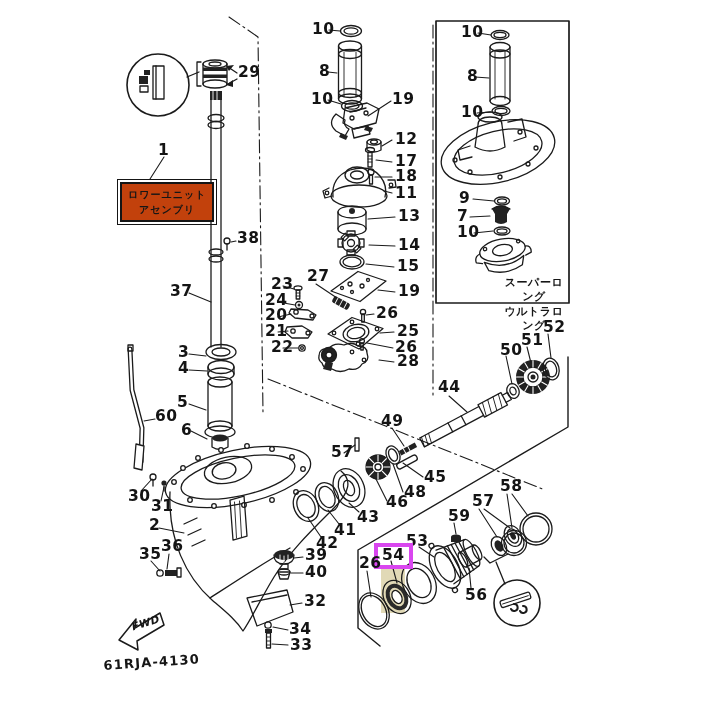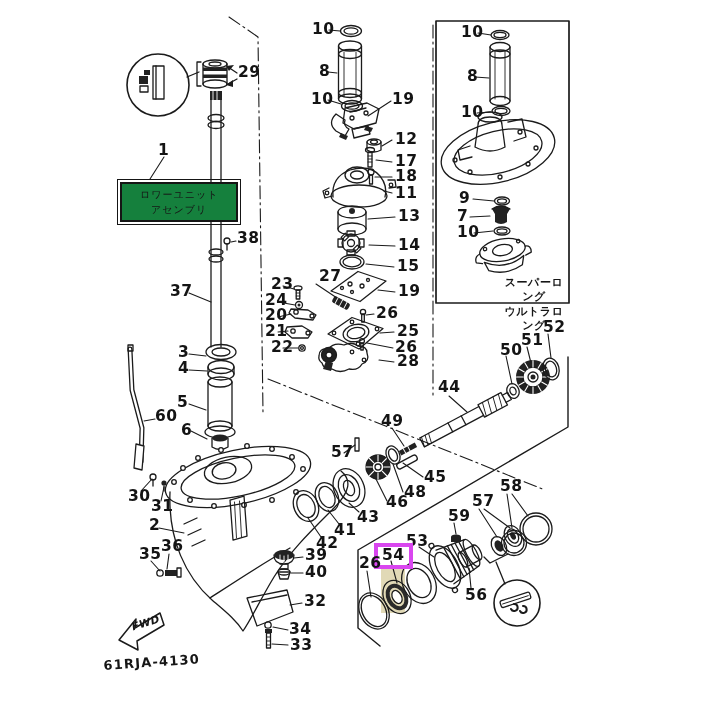--- a/index.html
+++ b/index.html
@@ -3,22 +3,22 @@
 <meta charset="utf-8">
 <style>
   html,body{margin:0;padding:0;background:#fff;}
   #stage{position:relative;width:703px;height:703px;background:#ffffff;overflow:hidden;
          font-family:"DejaVu Sans",sans-serif;color:#161616;}
   #art{position:absolute;left:0;top:0;}
   .callout{position:absolute;font:bold 15.5px "DejaVu Sans",sans-serif;color:#141414;
            letter-spacing:.5px;white-space:nowrap;line-height:1;}
   .callout.hl{border:4px solid #d946ef;padding:1px 4px;margin-left:-7px;margin-top:-4px;}
   #assembly-label{position:absolute;left:120px;top:182px;border:2px solid #151515;
-    outline:1px solid #151515;outline-offset:2px;padding:3px 18px;text-align:center;
-    font-size:10px;font-weight:normal;line-height:1.5;letter-spacing:1px;background:#15803d;}
+    outline:1px solid #151515;outline-offset:2px;padding:3px 6px;text-align:center;
+    font-size:10px;font-weight:bold;line-height:1.5;letter-spacing:1px;background:#c2410c;}
   #variant-note{position:absolute;left:501px;top:276px;font-size:11px;font-weight:bold;
     line-height:1.3;letter-spacing:.5px;text-align:center;width:66px;}
   #fwd-label{position:absolute;left:130px;top:621px;font:italic bold 10.5px "DejaVu Sans",sans-serif;
     transform:rotate(-17deg);transform-origin:left top;letter-spacing:.5px;}
   #drawing-number{position:absolute;left:103px;top:658px;font-size:13px;font-weight:bold;
     letter-spacing:1.2px;transform:rotate(-4deg);transform-origin:left top;}
 </style>
 </head>
 <body>
 
@@ -526,21 +526,21 @@
       <div class="callout" style="left: 311px; top: 92px;">10</div>
       <div class="callout" style="left: 392px; top: 92px;">19</div>
       <div class="callout" style="left: 395px; top: 132px;">12</div>
       <div class="callout" style="left: 395px; top: 154px;">17</div>
       <div class="callout" style="left: 395px; top: 169px;">18</div>
       <div class="callout" style="left: 395px; top: 186px;">11</div>
       <div class="callout" style="left: 398px; top: 209px;">13</div>
       <div class="callout" style="left: 398px; top: 238px;">14</div>
       <div class="callout" style="left: 397px; top: 259px;">15</div>
       <div class="callout" style="left: 398px; top: 284px;">19</div>
-      <div class="callout" style="left: 307px; top: 269px; margin-left: 12px;">27</div>
+      <div class="callout" style="left: 307px; top: 269px;">27</div>
       <div class="callout" style="left: 271px; top: 277px;">23</div>
       <div class="callout" style="left: 265px; top: 293px;">24</div>
       <div class="callout" style="left: 265px; top: 308px;">20</div>
       <div class="callout" style="left: 265px; top: 324px;">21</div>
       <div class="callout" style="left: 271px; top: 340px;">22</div>
       <div class="callout" style="left: 376px; top: 306px;">26</div>
       <div class="callout" style="left: 397px; top: 324px;">25</div>
       <div class="callout" style="left: 395px; top: 340px;">26</div>
       <div class="callout" style="left: 397px; top: 354px;">28</div>
       <div class="callout" style="left: 238px; top: 65px;">29</div>

